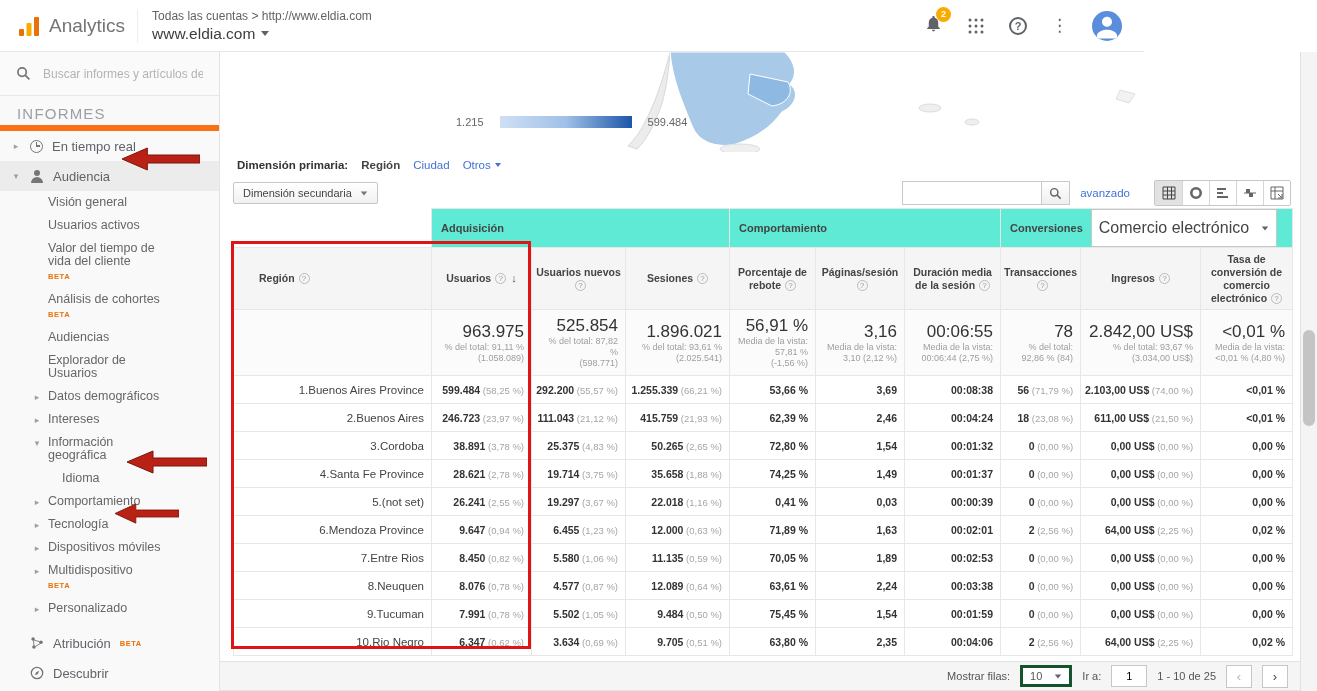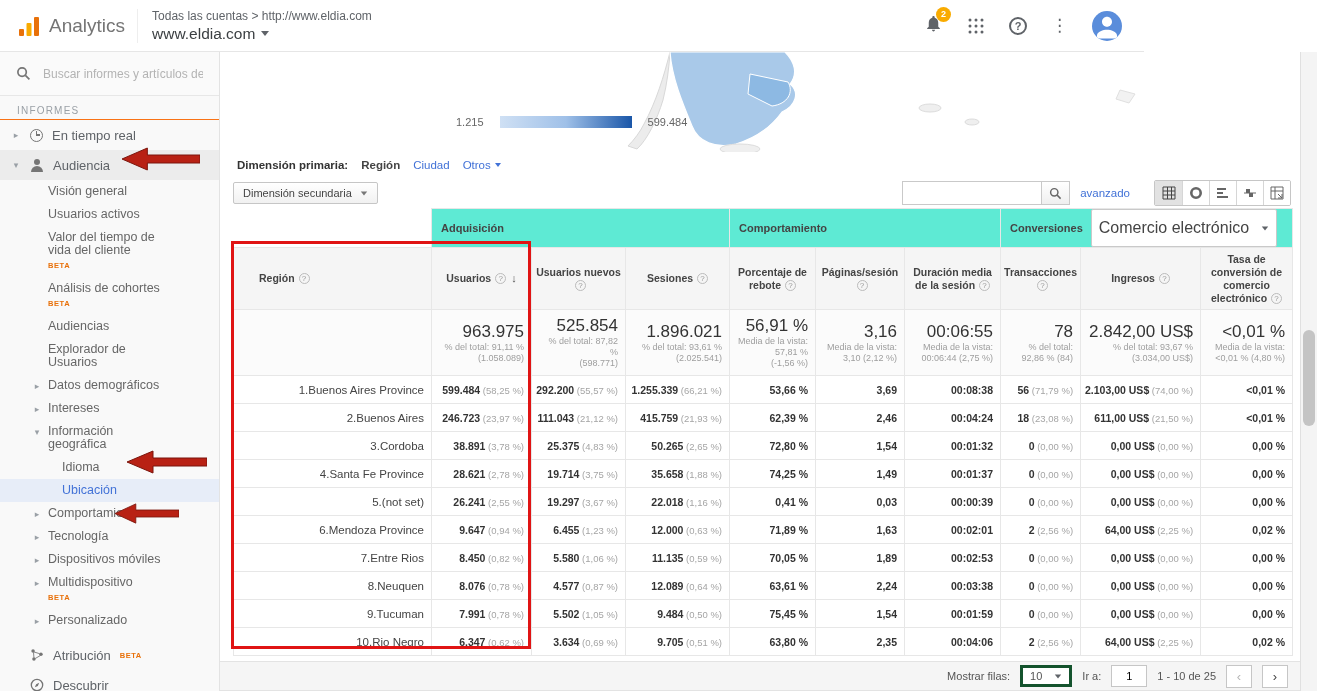--- a/index.html
+++ b/index.html
@@ -19,21 +19,21 @@
   .badge{position:absolute;top:-7px;right:-8px;background:#f9ab00;color:#fff;font-size:9px;font-weight:bold;border-radius:50%;width:15px;height:15px;line-height:15px;text-align:center}
   .help-circle{width:18px;height:18px;border:2px solid #5f6368;border-radius:50%;color:#5f6368;font-size:11px;font-weight:bold;display:flex;align-items:center;justify-content:center;cursor:pointer}
   .kebab{font-size:17px;color:#5f6368;cursor:pointer;line-height:18px}
   .avatar{width:30px;height:30px;border-radius:50%;background:#5a8ddb;display:flex;align-items:center;justify-content:center;cursor:pointer;overflow:hidden}
 
   
   .sidebar{position:absolute;left:0;top:52px;width:219px;bottom:0;background:#f9f9f9;overflow:hidden;font-size:13px;color:#5f6368;z-index:2}
   .search-row{height:44px;display:flex;align-items:center;gap:12px;padding:0 16px;border-bottom:1px solid #e7e7e7;background:#fafafa}
   .search-row input{border:none;background:transparent;outline:none;font-size:12px;color:#666;width:160px;font-family:inherit}
   .search-row input::placeholder{color:#b3b3b3}
-  .section-label{font-size:10px;color:#9aa0a6;letter-spacing:1.2px;padding:9px 0 3px 17px;border-bottom:1px solid #f97316}
+  .section-label{font-size:15px;color:#9aa0a6;letter-spacing:1.2px;padding:9px 0 3px 17px;border-bottom:6px solid #f97316}
   .nav-l1{display:flex;align-items:center;gap:9px;height:30px;padding-left:11px;cursor:pointer;color:#5f6368}
   .nav-l1.hl{background:#ececec}
   .tri{font-size:9px;color:#9aa0a6;width:10px;text-align:center;flex:none}
   .nav-l2{position:relative;padding:5px 58px 5px 48px;line-height:13px;font-size:12.5px;color:#666;cursor:pointer}
   .nav-l2 .tri{position:absolute;left:32px;top:6px}
   .nav-l3{padding:5px 20px 5px 62px;line-height:13px;font-size:12.5px;color:#666;cursor:pointer}
   .nav-l3.selected{background:#e7edf8;color:#4272d7}
   .beta-line{display:block;color:#e8710a;font-size:7.5px;font-weight:bold;letter-spacing:.6px;margin-top:2px}
   sup.beta{color:#e8710a;font-size:7.5px;font-weight:bold;letter-spacing:.5px}
   .nav-gap{height:8px}
@@ -179,21 +179,20 @@
   <div class="nav-l2"><span>Visión general</span></div>
   <div class="nav-l2"><span>Usuarios activos</span></div>
   <div class="nav-l2"><span>Valor del tiempo de vida del cliente</span><span class="beta-line">BETA</span></div>
   <div class="nav-l2"><span>Análisis de cohortes</span><span class="beta-line">BETA</span></div>
   <div class="nav-l2"><span>Audiencias</span></div>
   <div class="nav-l2"><span>Explorador de Usuarios</span></div>
   <div class="nav-l2"><span class="tri">▸</span><span>Datos demográficos</span></div>
   <div class="nav-l2"><span class="tri">▸</span><span>Intereses</span></div>
   <div class="nav-l2"><span class="tri">▾</span><span>Información geográfica</span></div>
   <div class="nav-l3"><span>Idioma</span></div>
-  <div class="nav-l3 selected"><span>Ubicación</span></div>
   <div class="nav-l2"><span class="tri">▸</span><span>Comportamiento</span></div>
   <div class="nav-l2"><span class="tri">▸</span><span>Tecnología</span></div>
   <div class="nav-l2"><span class="tri">▸</span><span>Dispositivos móviles</span></div>
   <div class="nav-l2"><span class="tri">▸</span><span>Multidispositivo</span><span class="beta-line">BETA</span></div>
   <div class="nav-l2"><span class="tri">▸</span><span>Personalizado</span></div>
 
   <div class="nav-gap"></div>
   <div class="nav-l1">
     <span class="tri"></span>
     <svg width="14" height="14" viewBox="0 0 16 16">

